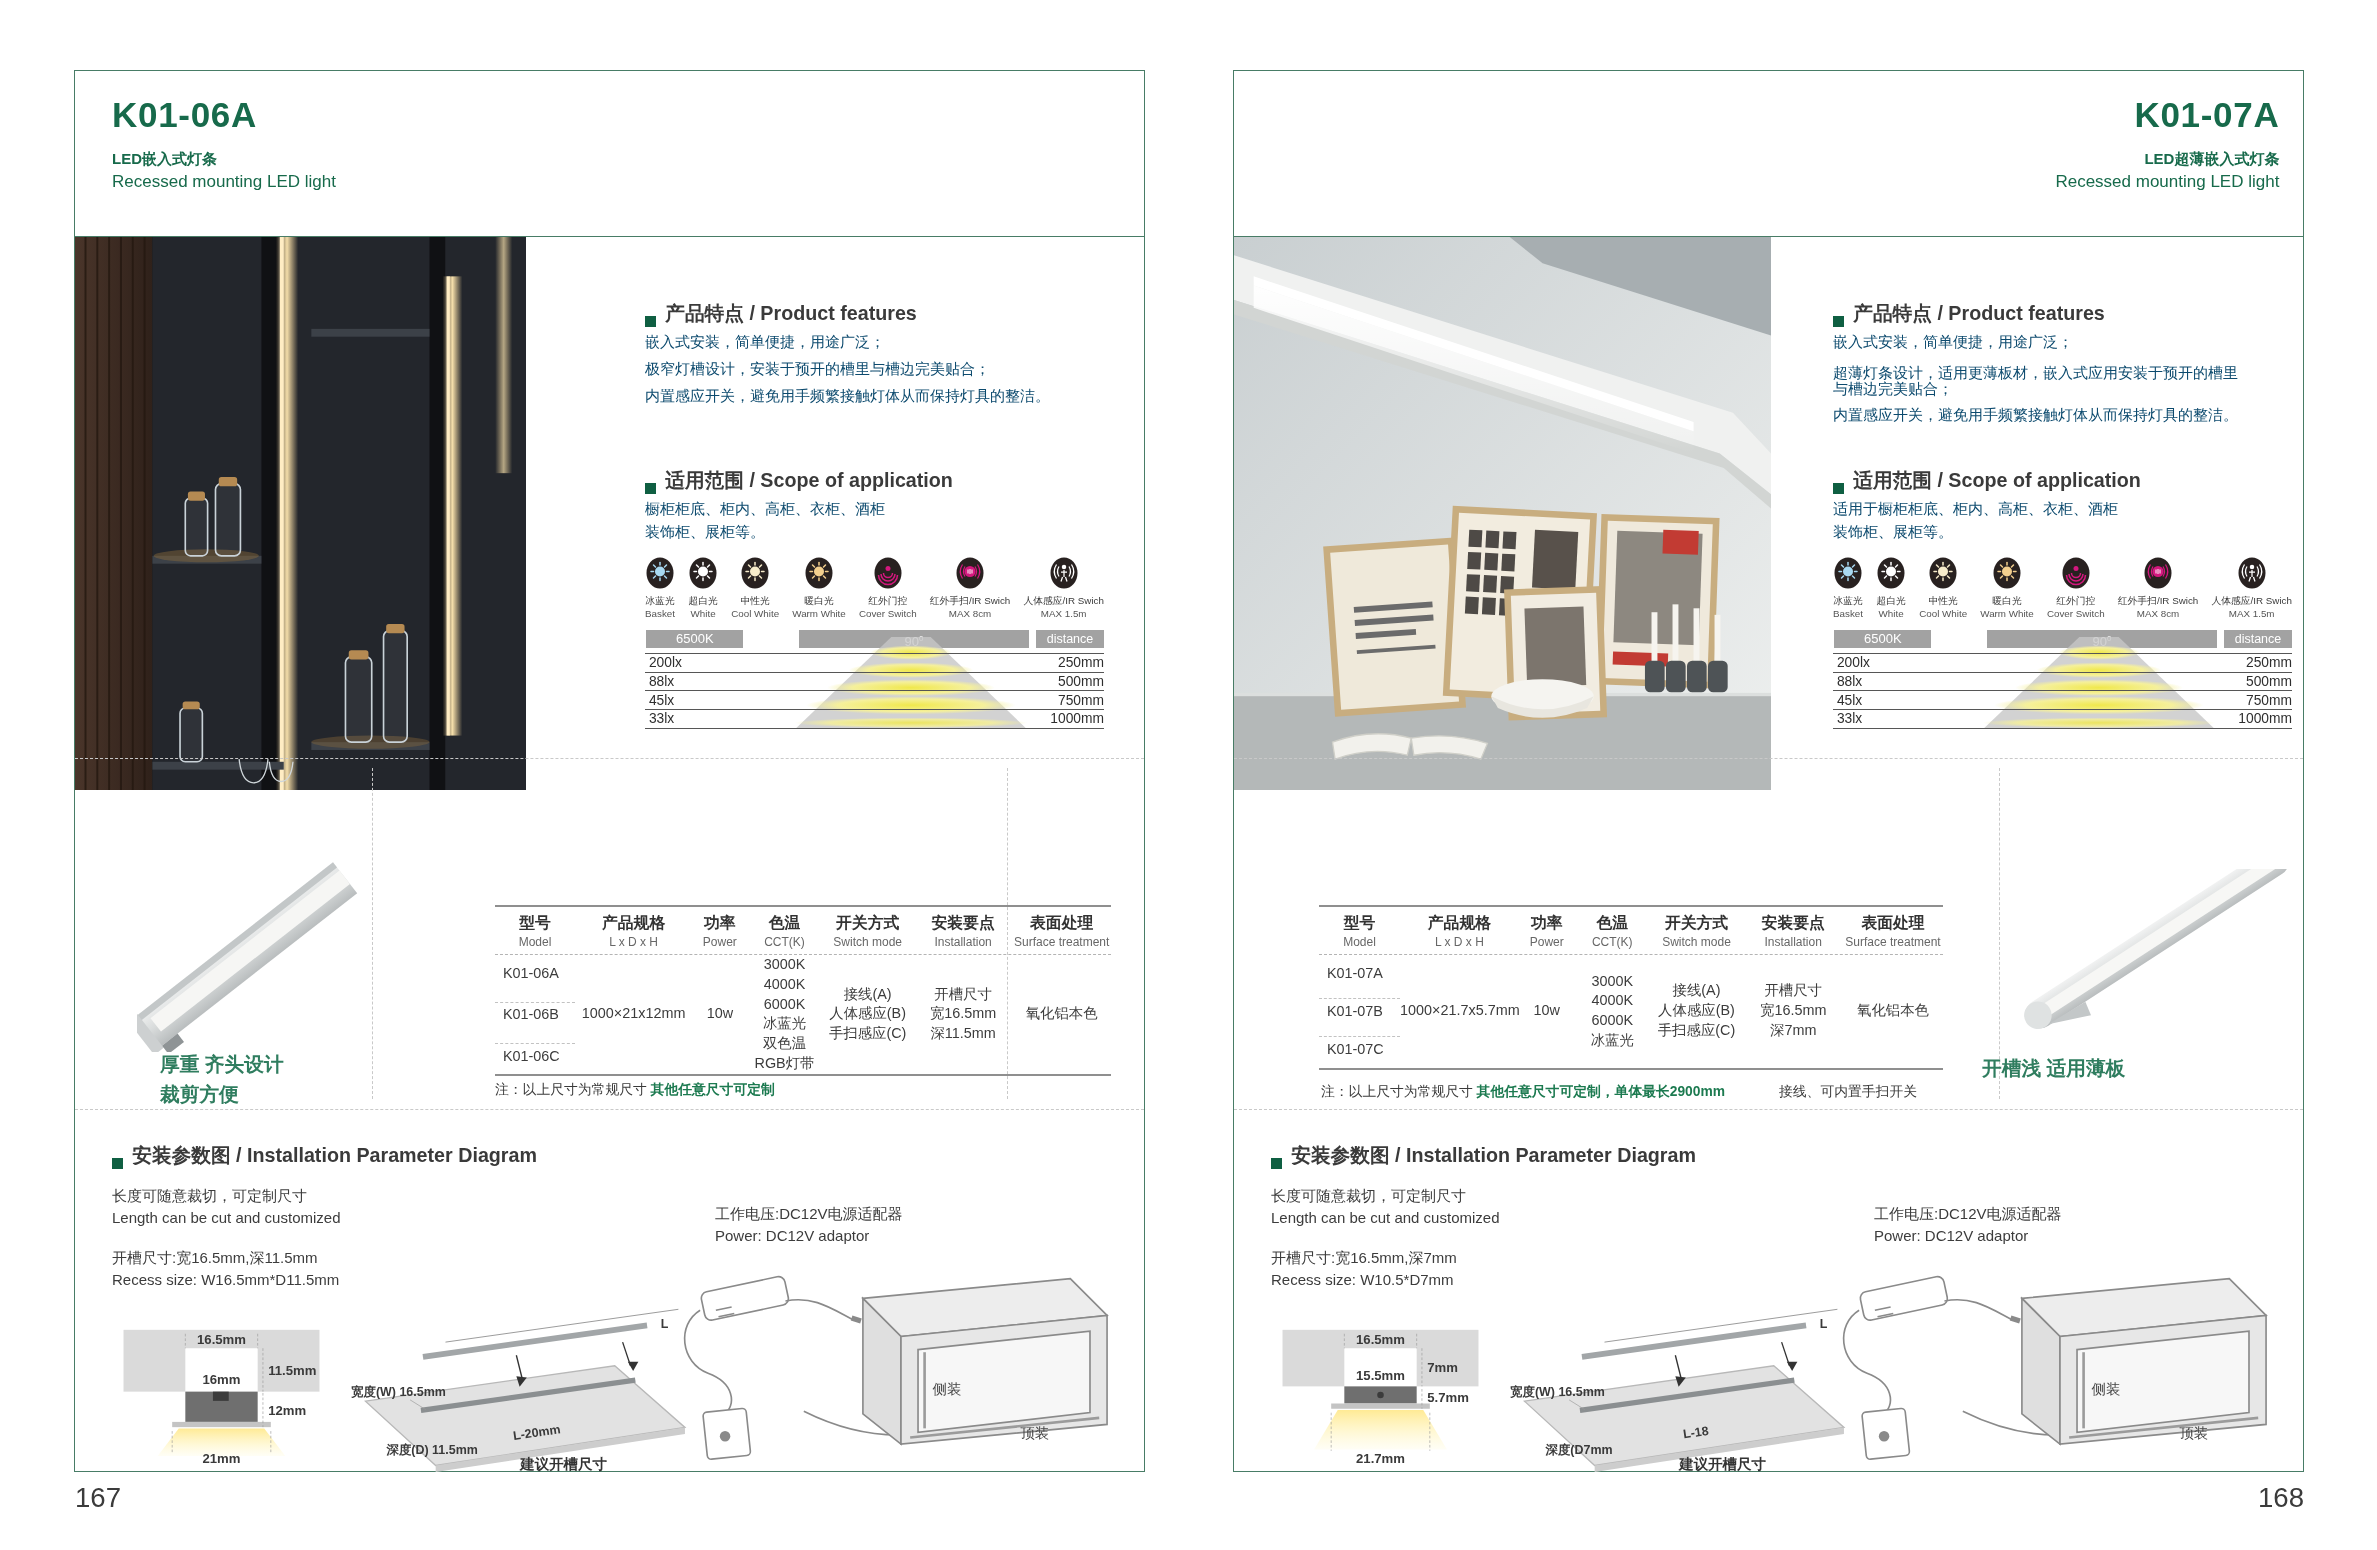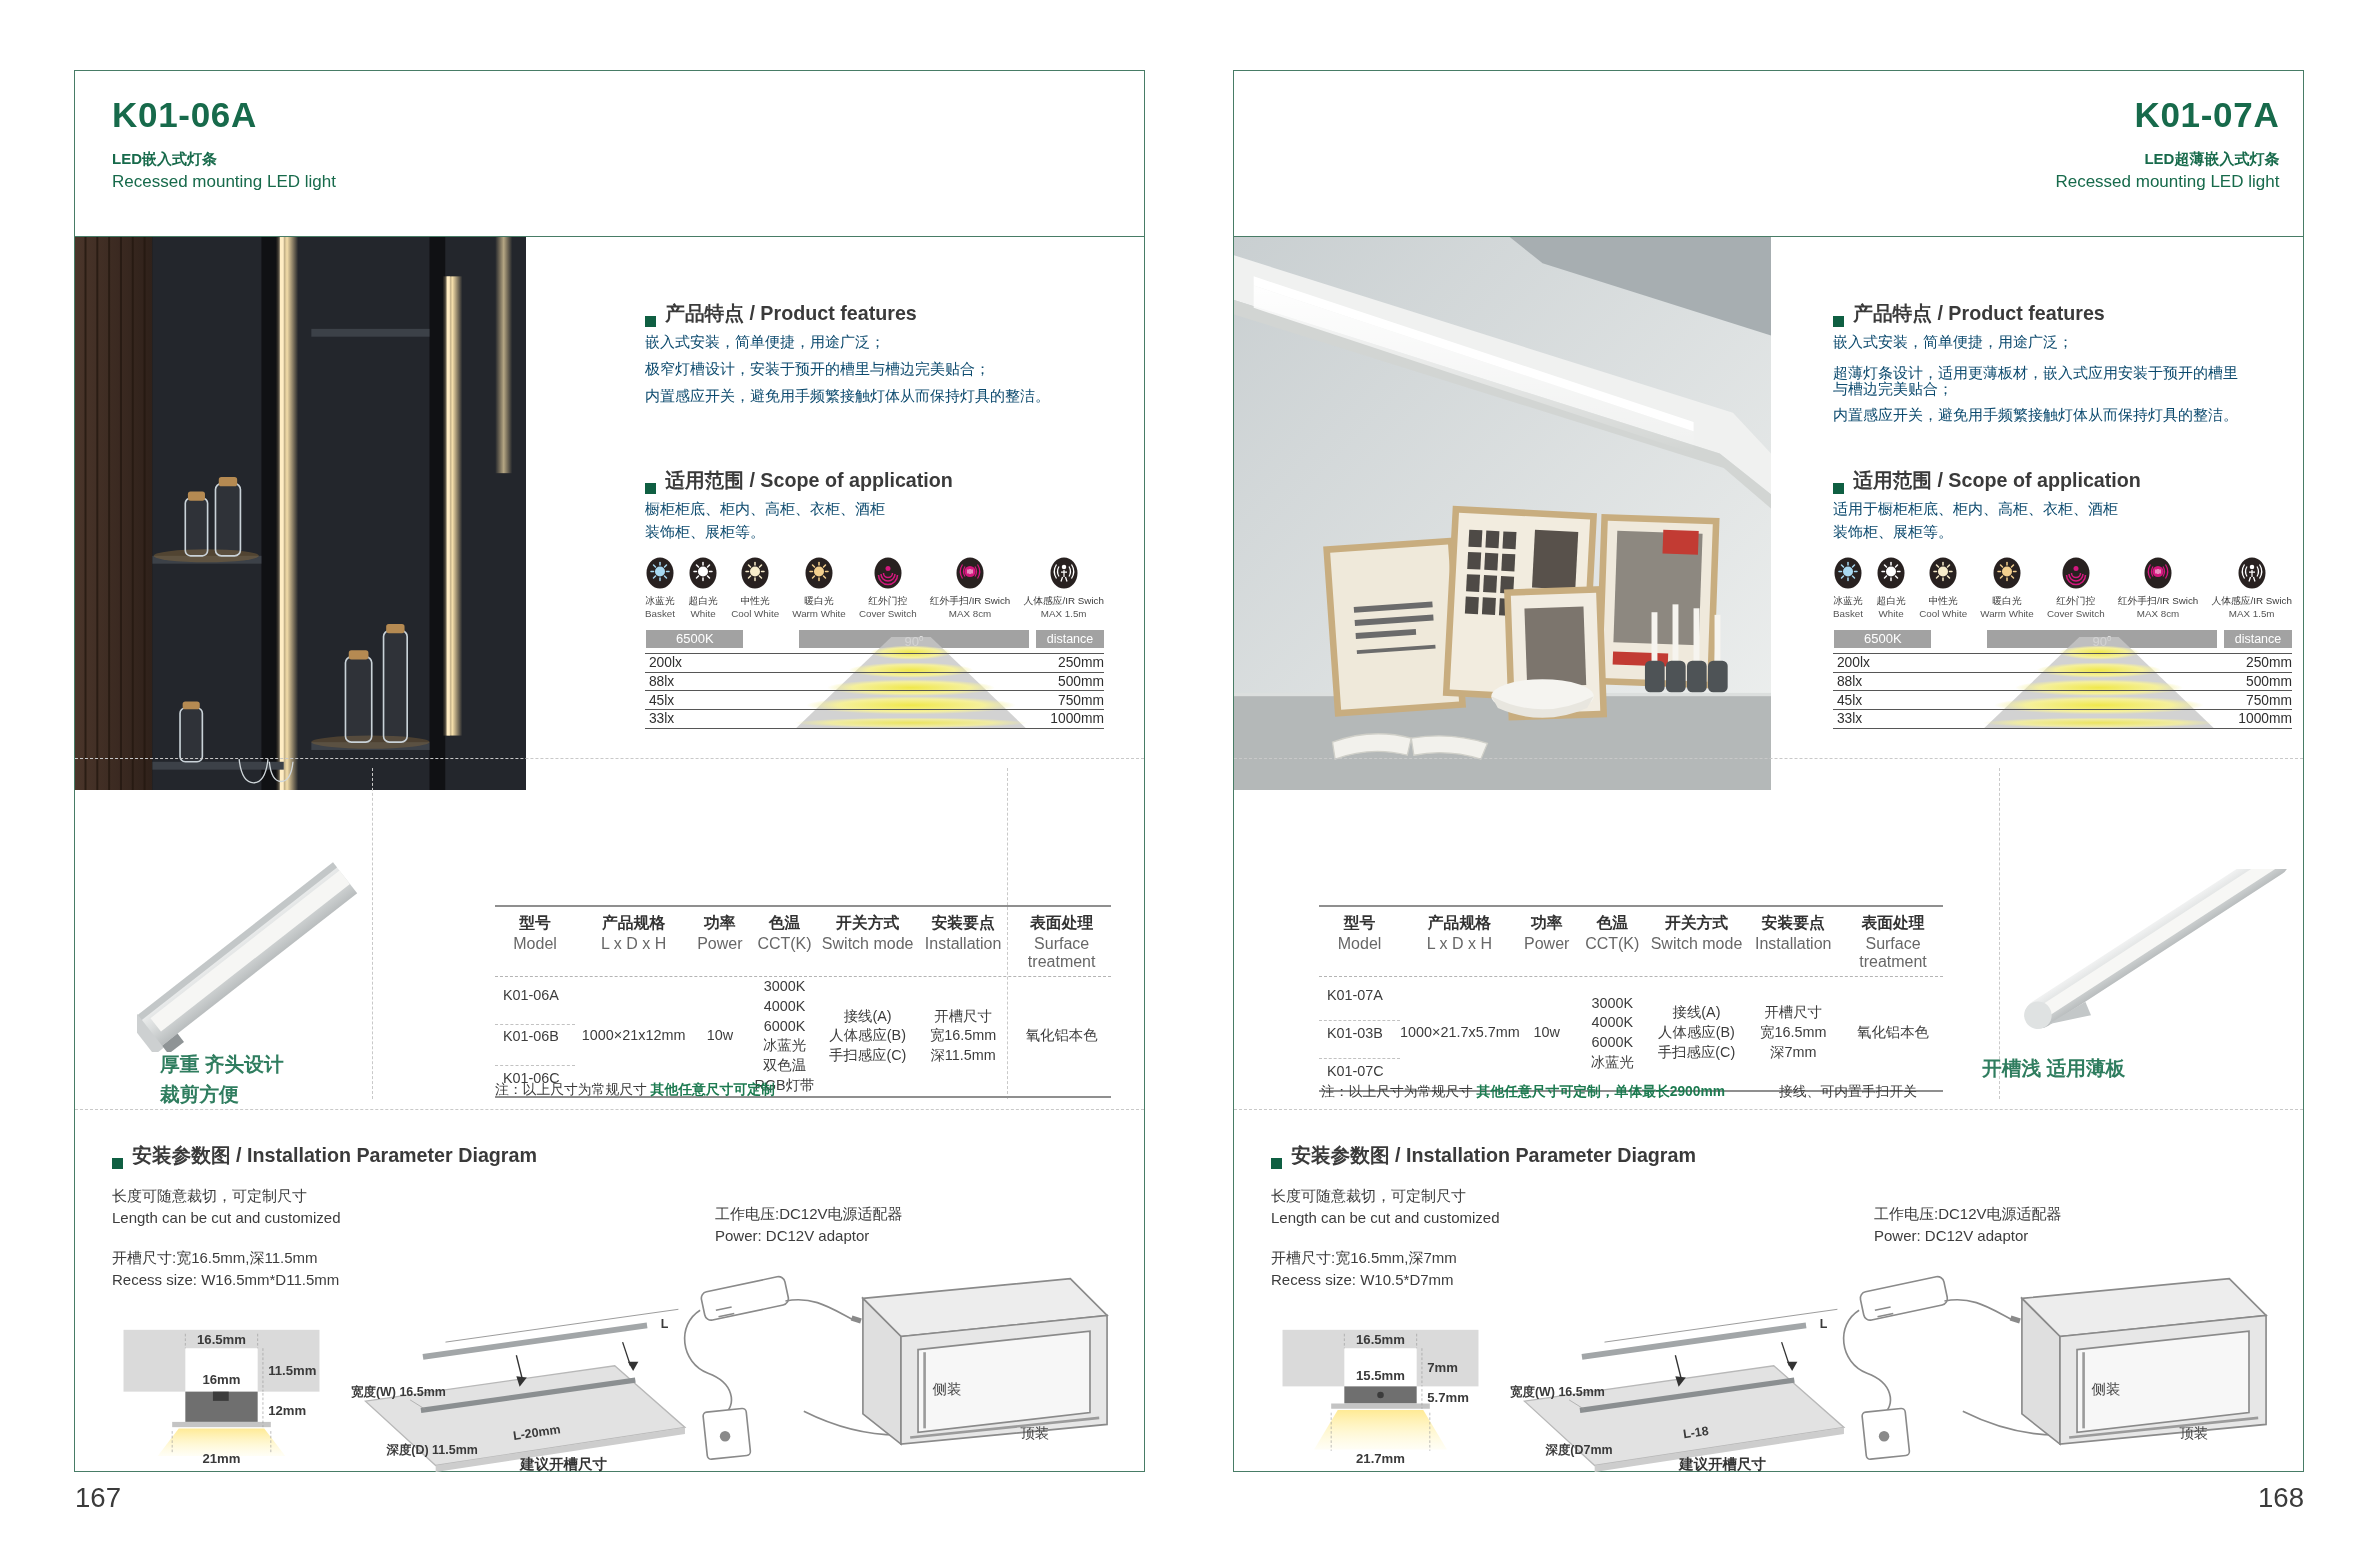--- a/index.html
+++ b/index.html
@@ -58,21 +58,21 @@
   .dash2{position:absolute;top:1038px;left:0;width:100%;border-top:1.3px dashed #c9c9c9}
   .vdash{position:absolute;top:697px;height:331px;border-left:1.3px dashed #c9c9c9}
   .strip-svg{position:absolute}
   .strip-cap{position:absolute;font-size:19.7px;font-weight:700;color:#2f7d5f;text-align:left;line-height:1.5}
 
   
   .spec{position:absolute;top:834px;border-top:2px solid #8f8f8f;border-bottom:2px solid #8f8f8f}
   .spec-head{display:flex;padding:5.9px 0 4.6px;border-bottom:1.3px dashed #b4b4b4}
   .shc{text-align:center}
   .shc .cn{font-size:15.8px;font-weight:700;color:#333}
-  .shc .en{font-size:16px;color:#676767;margin-top:1.3px}
+  .shc .en{font-size:12px;color:#676767;margin-top:1.3px}
   .spec-body{display:flex;align-items:center;min-height:113px}
   .w1{width:13%}.w2{width:19%}.w3{width:9%}.w4{width:12%}.w5{width:15%}.w6{width:16%}.w7{width:16%}
   .cell{text-align:center;font-size:14.4px;color:#3c3c3c;line-height:1.38}
   .c-model{align-self:stretch;display:flex;flex-direction:column;justify-content:space-between;padding:6.6px 0 3.9px}
   .c-model .m{font-size:14.4px;color:#3c3c3c;text-align:left;padding:3.9px 0 6.6px 7.9px}
   .c-model .m + .m{border-top:1.3px dashed #c2c2c2}
   .note{position:absolute;font-size:13.8px;color:#3a3a3a;white-space:nowrap}
   .note .hl{color:#1c7a50;font-weight:700}
 
   
@@ -801,21 +801,21 @@
           <div class="en">Installation</div>
         </div>
       <div class="shc w7">
           <div class="cn">表面处理</div>
           <div class="en">Surface treatment</div>
         </div>
     </div>
     <div class="spec-body">
       <div class="w1 c-model">
         <div class="m">K01-07A</div>
-        <div class="m">K01-03B</div>
+        <div class="m">K01-07B</div>
         <div class="m">K01-07C</div>
       </div>
       <div class="w2 cell">1000×21.7x5.7mm</div>
       <div class="w3 cell">10w</div>
       <div class="w4 cell">
         <div>3000K</div>
           <div>4000K</div>
         <div>6000K</div>
           <div>冰蓝光</div>
       </div>

